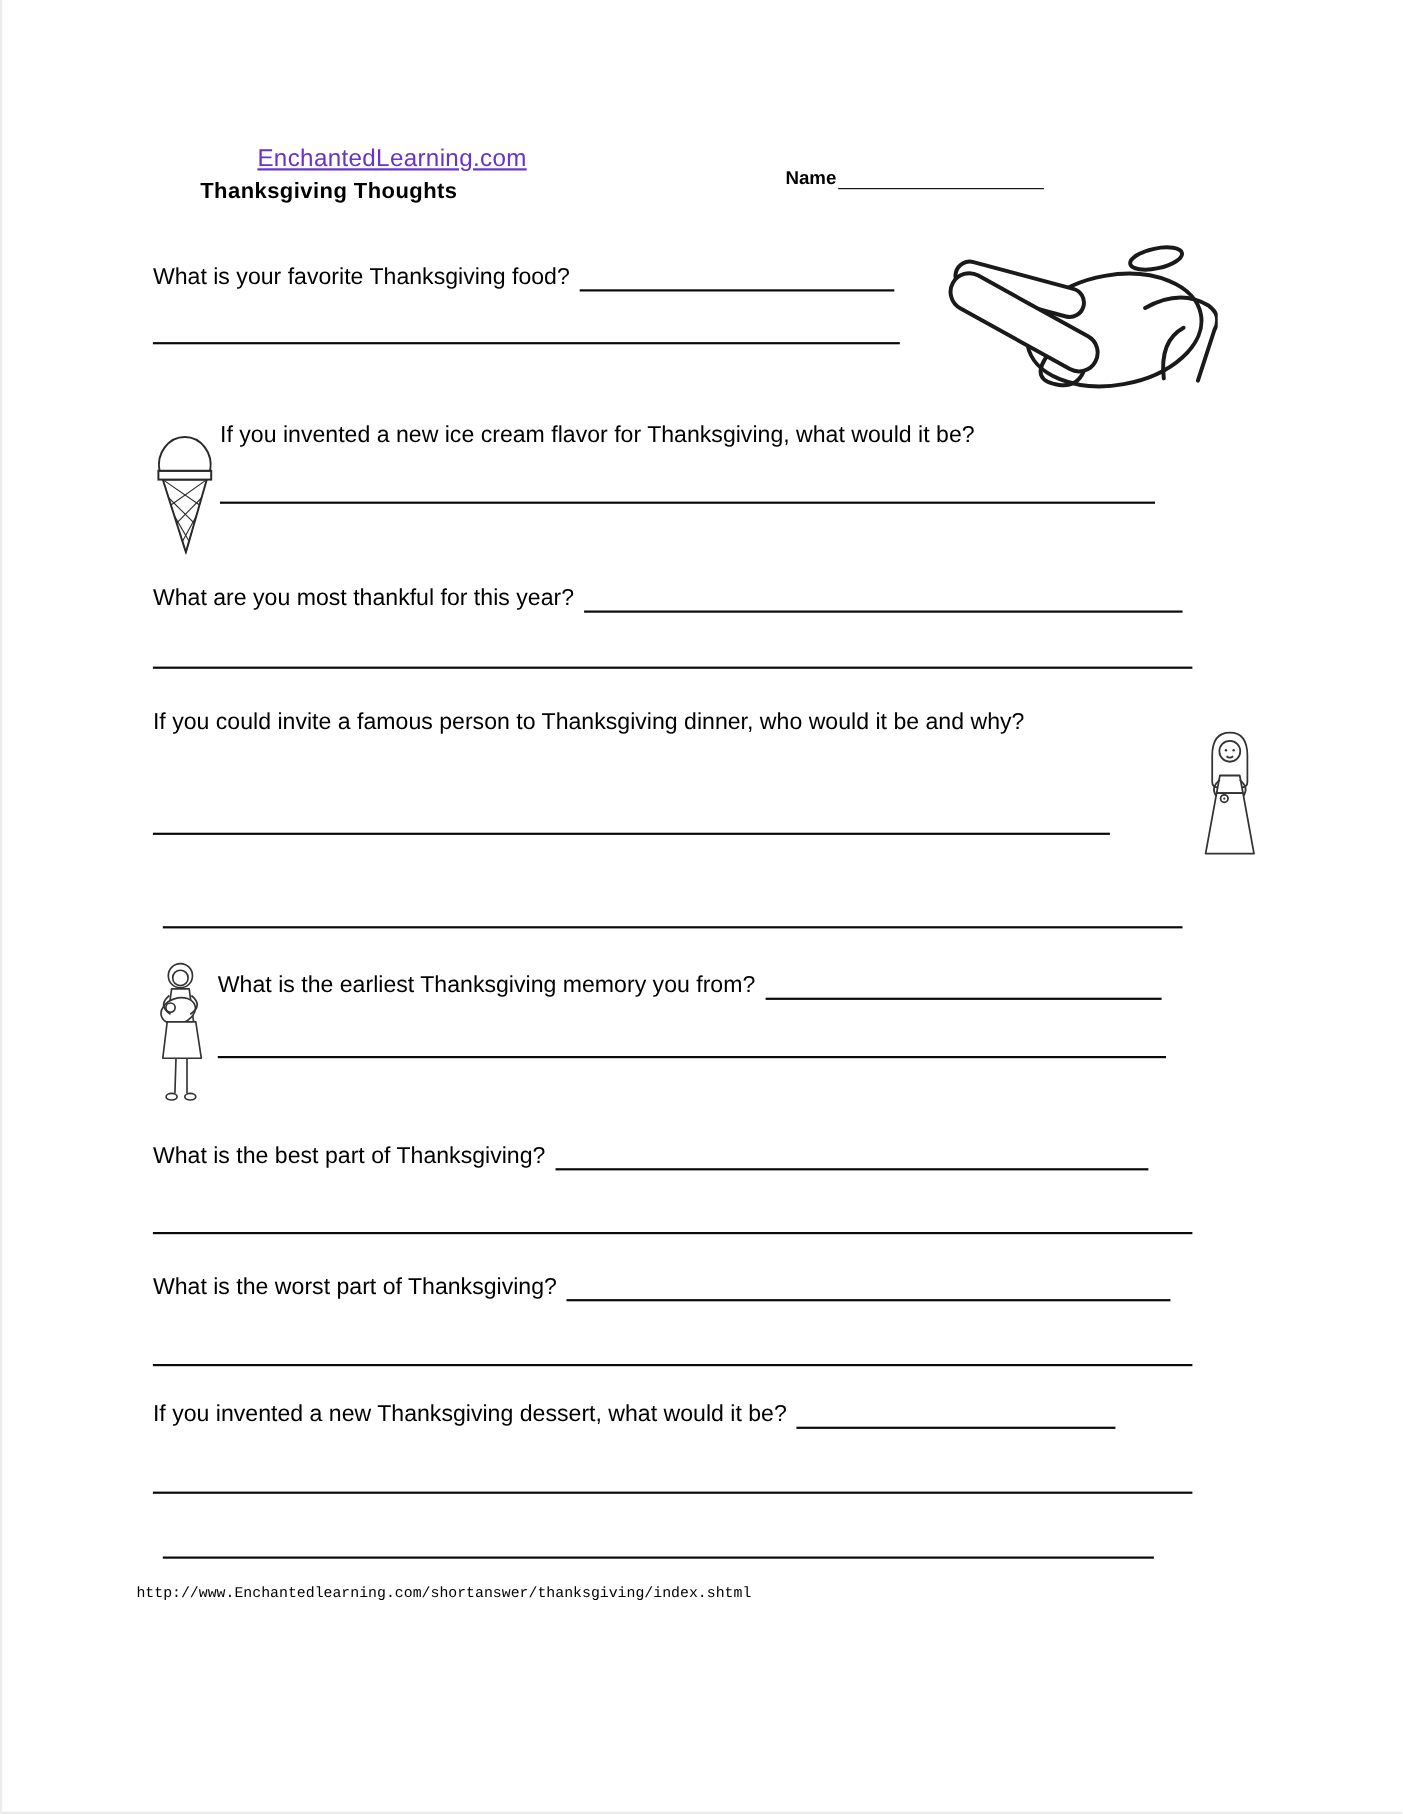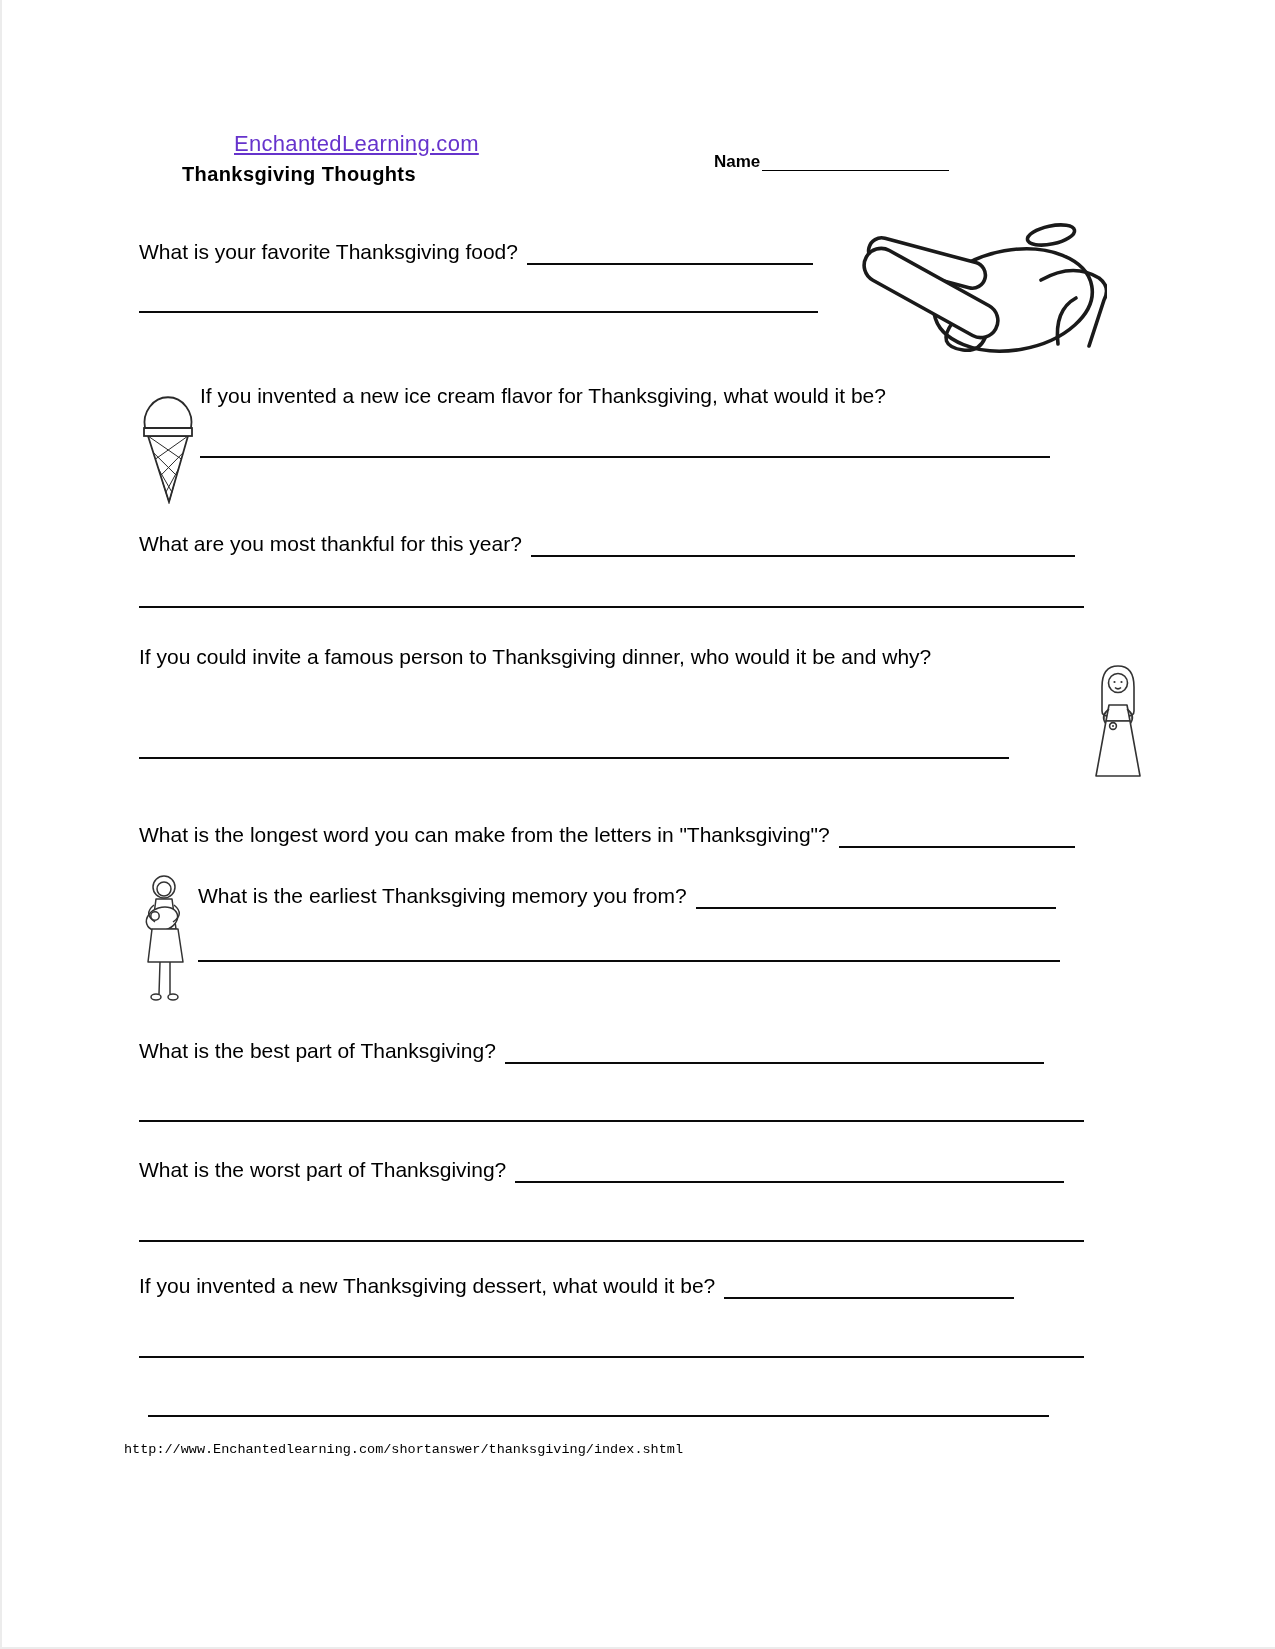--- a/index.html
+++ b/index.html
@@ -21,21 +21,21 @@
     letter-spacing:0.3px;
     cursor:pointer;
   }
   .doc-title{
     position:absolute;left:180px;top:163px;
     font-size:20px;font-weight:bold;
     letter-spacing:0.4px;
   }
   .name-row{
     position:absolute;left:712px;top:152px;width:235px;
-    display:flex;align-items:flex-start;
+    display:flex;align-items:center;
     font-size:17px;font-weight:bold;
   }
   .name-row .fill-line{border-bottom:1.6px solid #000;height:18px;margin-left:2px;}
   .qrow{position:absolute;display:flex;align-items:flex-end;}
   .qtext{
     white-space:nowrap;
     font-size:21px;line-height:27px;
     font-weight:500;
     text-align:center;
   }
@@ -122,21 +122,20 @@
       <path d="M19,45 q-9,7 -3,15 q3,4 8,1" fill="none"></path>
       <path d="M37,45 q9,7 3,15 q-3,4 -8,1" fill="none"></path>
       <path d="M16,57 L40,57 L50,112 L6,112 Z"></path>
       <circle cx="23" cy="62" r="3.4"></circle>
       <circle cx="23" cy="62" r="1" fill="#333" stroke="none"></circle>
     </g>
   </svg>
   <div class="sline" style="left:137px;top:757px;width:870px"></div>
 
   <div class="qrow" style="left:137px;top:821px;width:936px">
-    <span class="qtext">What is the longest word you can make from the letters in "Thanksgiving"?</span>
     <span class="fill-line"></span>
   </div>
 
   <svg class="clip" style="left:137px;top:874px" width="52" height="130" viewBox="0 0 52 130">
     <g fill="#ffffff" stroke="#333" stroke-width="1.5" stroke-linejoin="round">
       <circle cx="25" cy="13" r="11"></circle>
       <circle cx="25" cy="15" r="7"></circle>
       <path d="M17,25 l16,0 l4,30 l-24,0 z"></path>
       <ellipse cx="23" cy="45" rx="16" ry="11.5" transform="rotate(-18 23 45)"></ellipse>
       <circle cx="16" cy="42" r="4.2"></circle>

